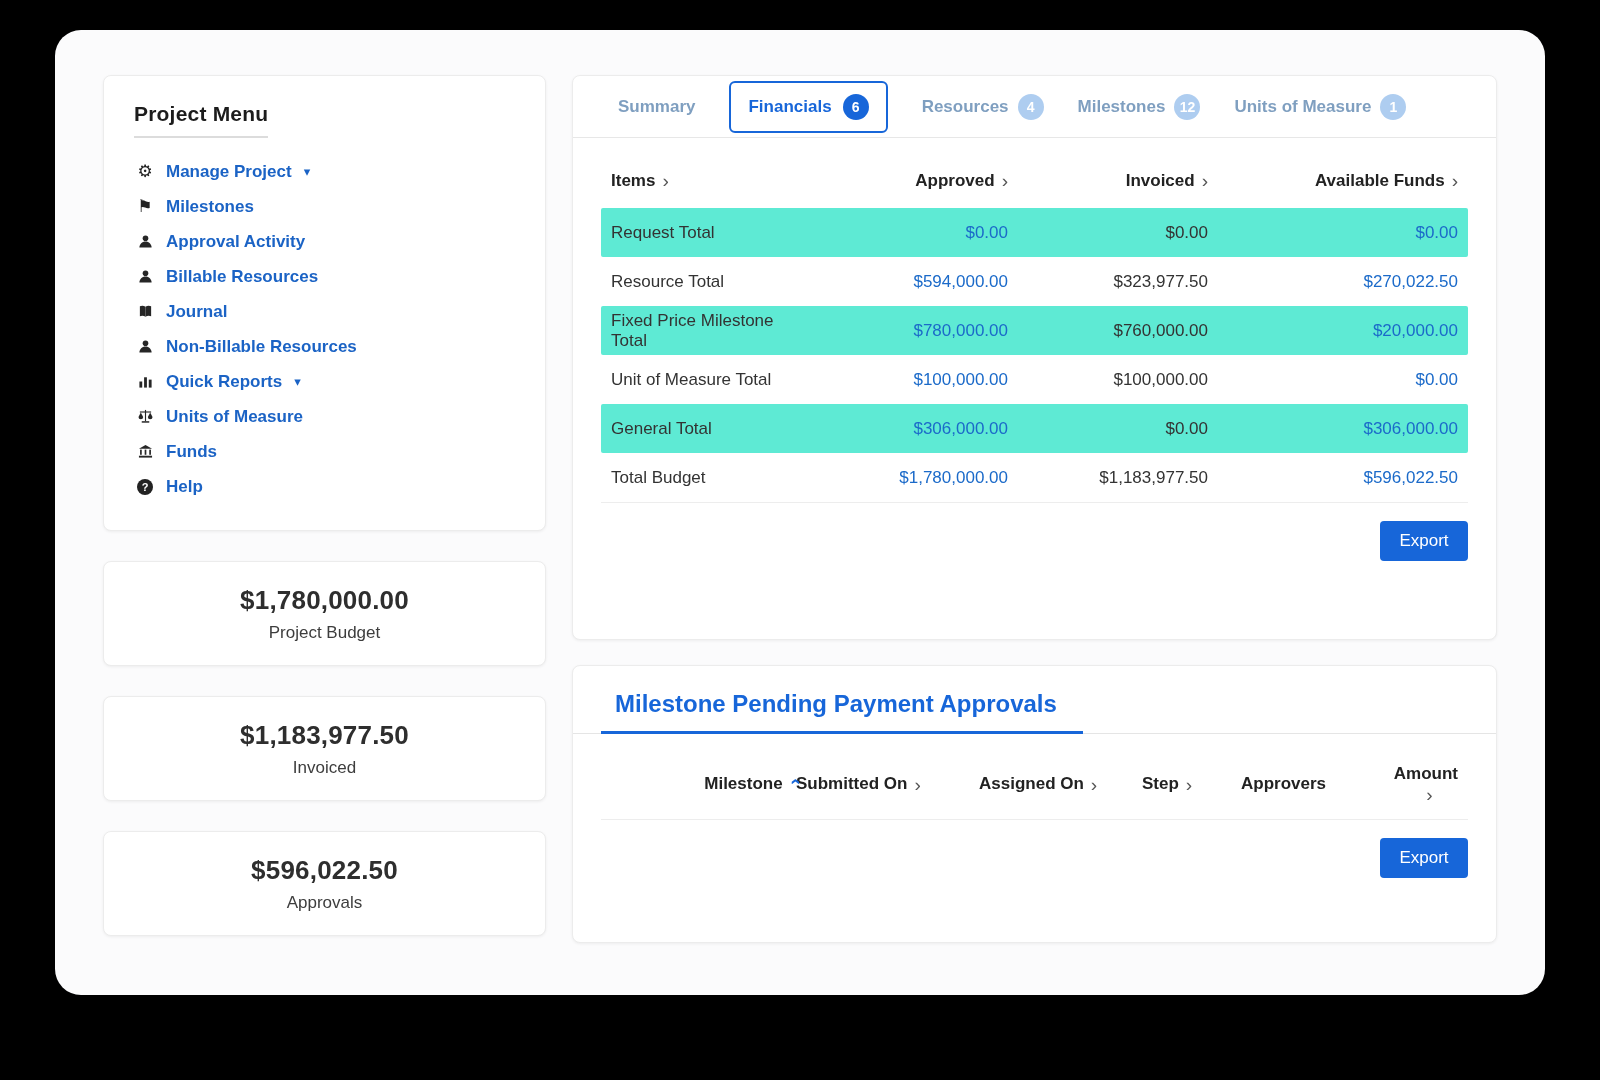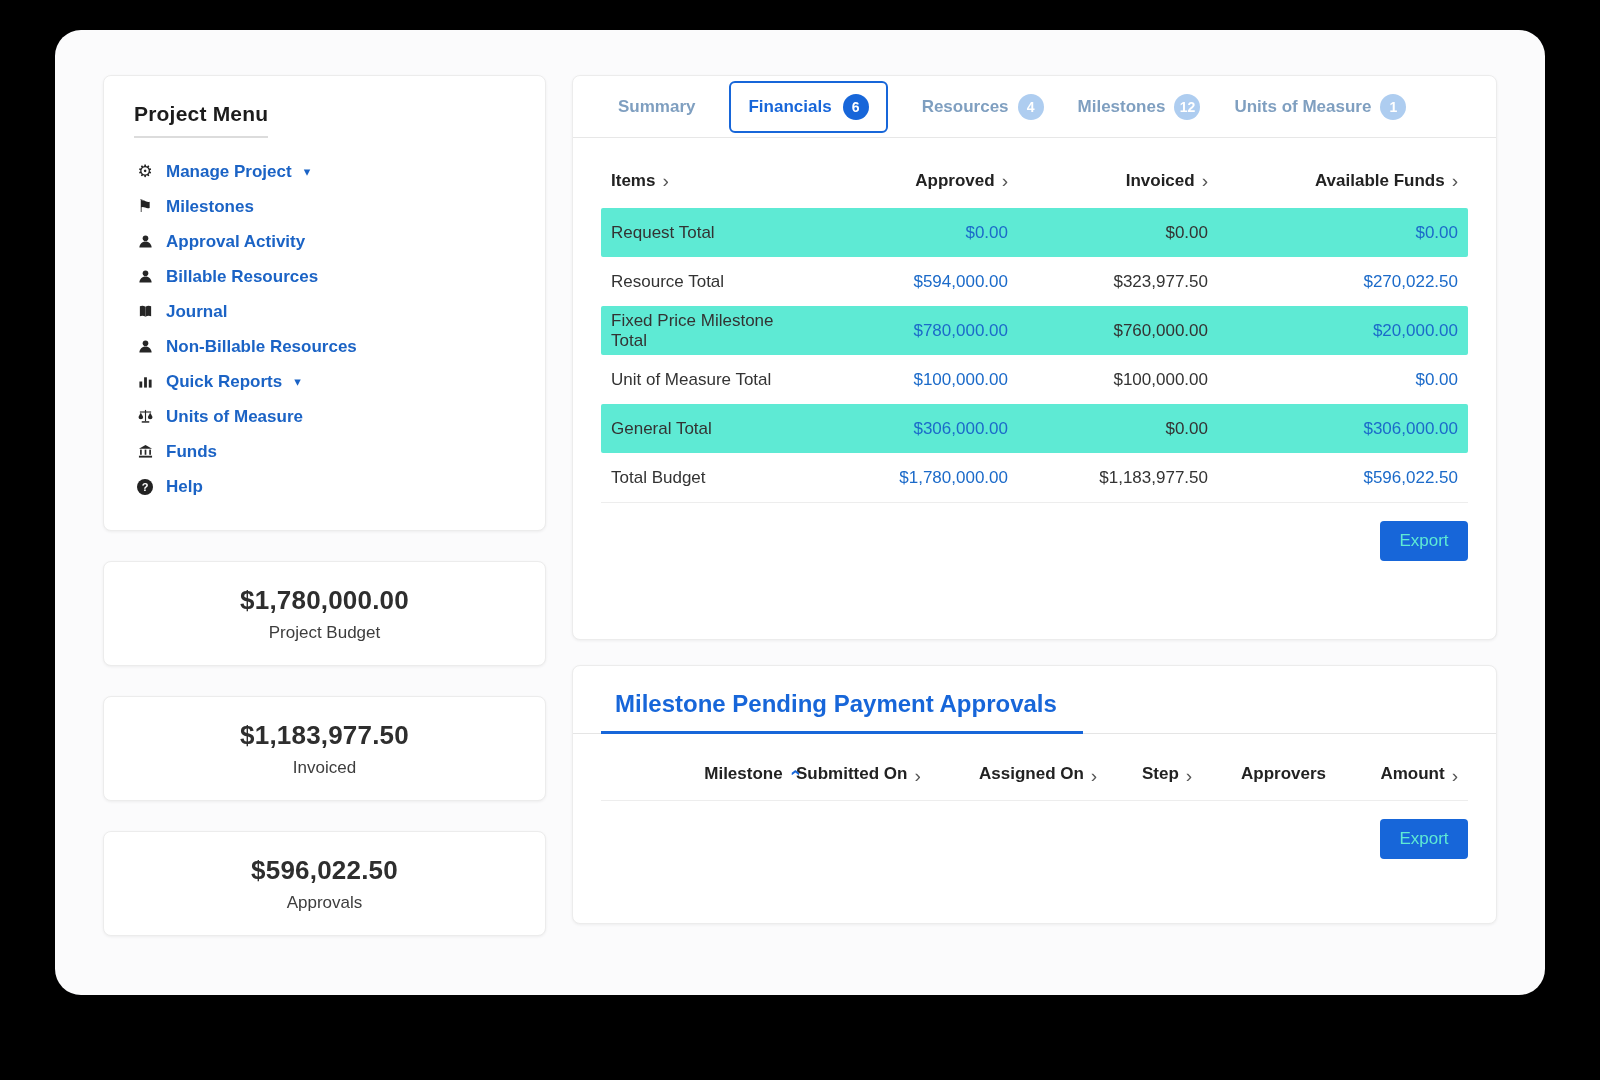--- a/index.html
+++ b/index.html
@@ -96,21 +96,21 @@
   .fc.blue { color: #1b6ac9; cursor: pointer; }
   .fc.dark { color: #333; }
   .hlabel { font-size: 17px; font-weight: 700; color: #222; }
   .chev {
     display: inline-block; font-size: 19px; color: #555; margin-left: 7px;
     font-weight: 400; line-height: 1; transform: translateY(1px);
   }
   .chev.up { transform: rotate(-90deg) translateX(2px); color: #1766d9; font-weight: 700; }
   .export-row { display: flex; justify-content: flex-end; padding: 18px 28px 0 28px; }
   .btn-export {
-    background: #1766d9; color: #5eead4; border: none; border-radius: 4px;
+    background: #1766d9; color: #ffffff; border: none; border-radius: 4px;
     font-family: "Liberation Sans", "DejaVu Sans", sans-serif;
     font-size: 17px; width: 88px; height: 40px; cursor: pointer;
   }
   
   .bottom-card { padding-bottom: 64px; }
   .mtab-row { padding: 24px 28px 0 28px; border-bottom: 1px solid #e5e5e5; }
   .mtab {
     display: inline-block; color: #1766d9; font-size: 24px; font-weight: 600;
     padding: 0 26px 13px 14px; border-bottom: 3px solid #1766d9;
     margin-bottom: -1px; cursor: pointer;
@@ -119,21 +119,21 @@
     display: flex; align-items: center; margin: 0 28px;
     padding: 30px 10px 16px 10px; border-bottom: 1px solid #ededed;
   }
   .mh { display: inline-flex; align-items: center; }
   .mh .hlabel { font-weight: 700; }
   .mh.c1 { width: 185px; justify-content: flex-end; }
   .mh.c2 { width: 183px; }
   .mh.c3 { width: 163px; }
   .mh.c4 { width: 99px; }
   .mh.c5 { width: 126px; }
-  .mh.c6 { margin-left: auto; }
+  .mh.c6 { margin-left: auto; flex-direction: column; }
 </style>
 </head>
 <body>
 
 <div class="container">
 
   <aside class="left-col">
 
     <div class="card menu-card">
       <h2 class="menu-title">Project Menu</h2>

